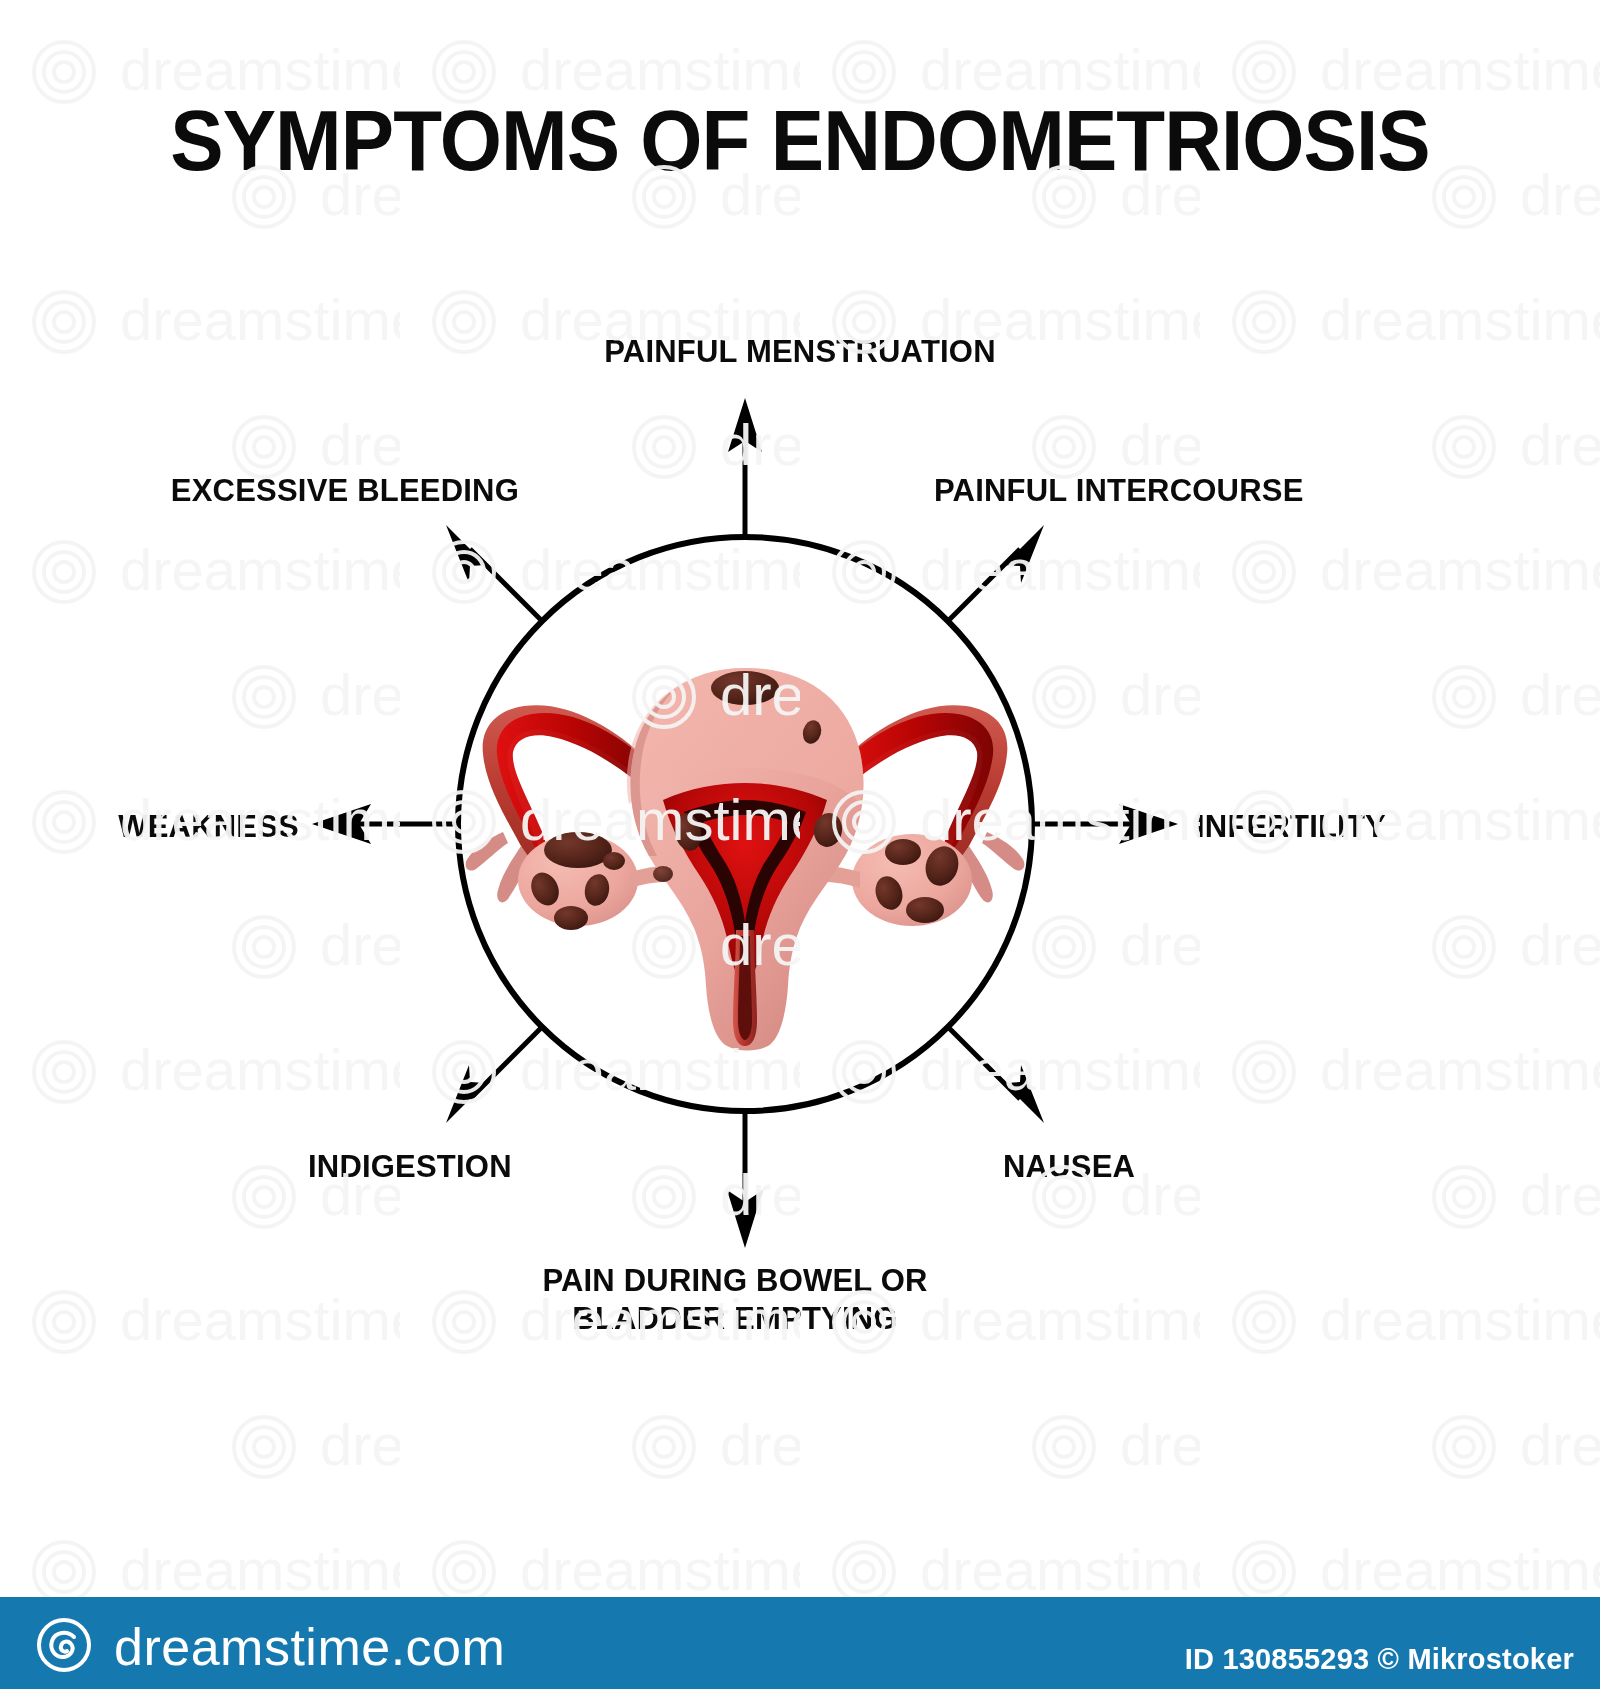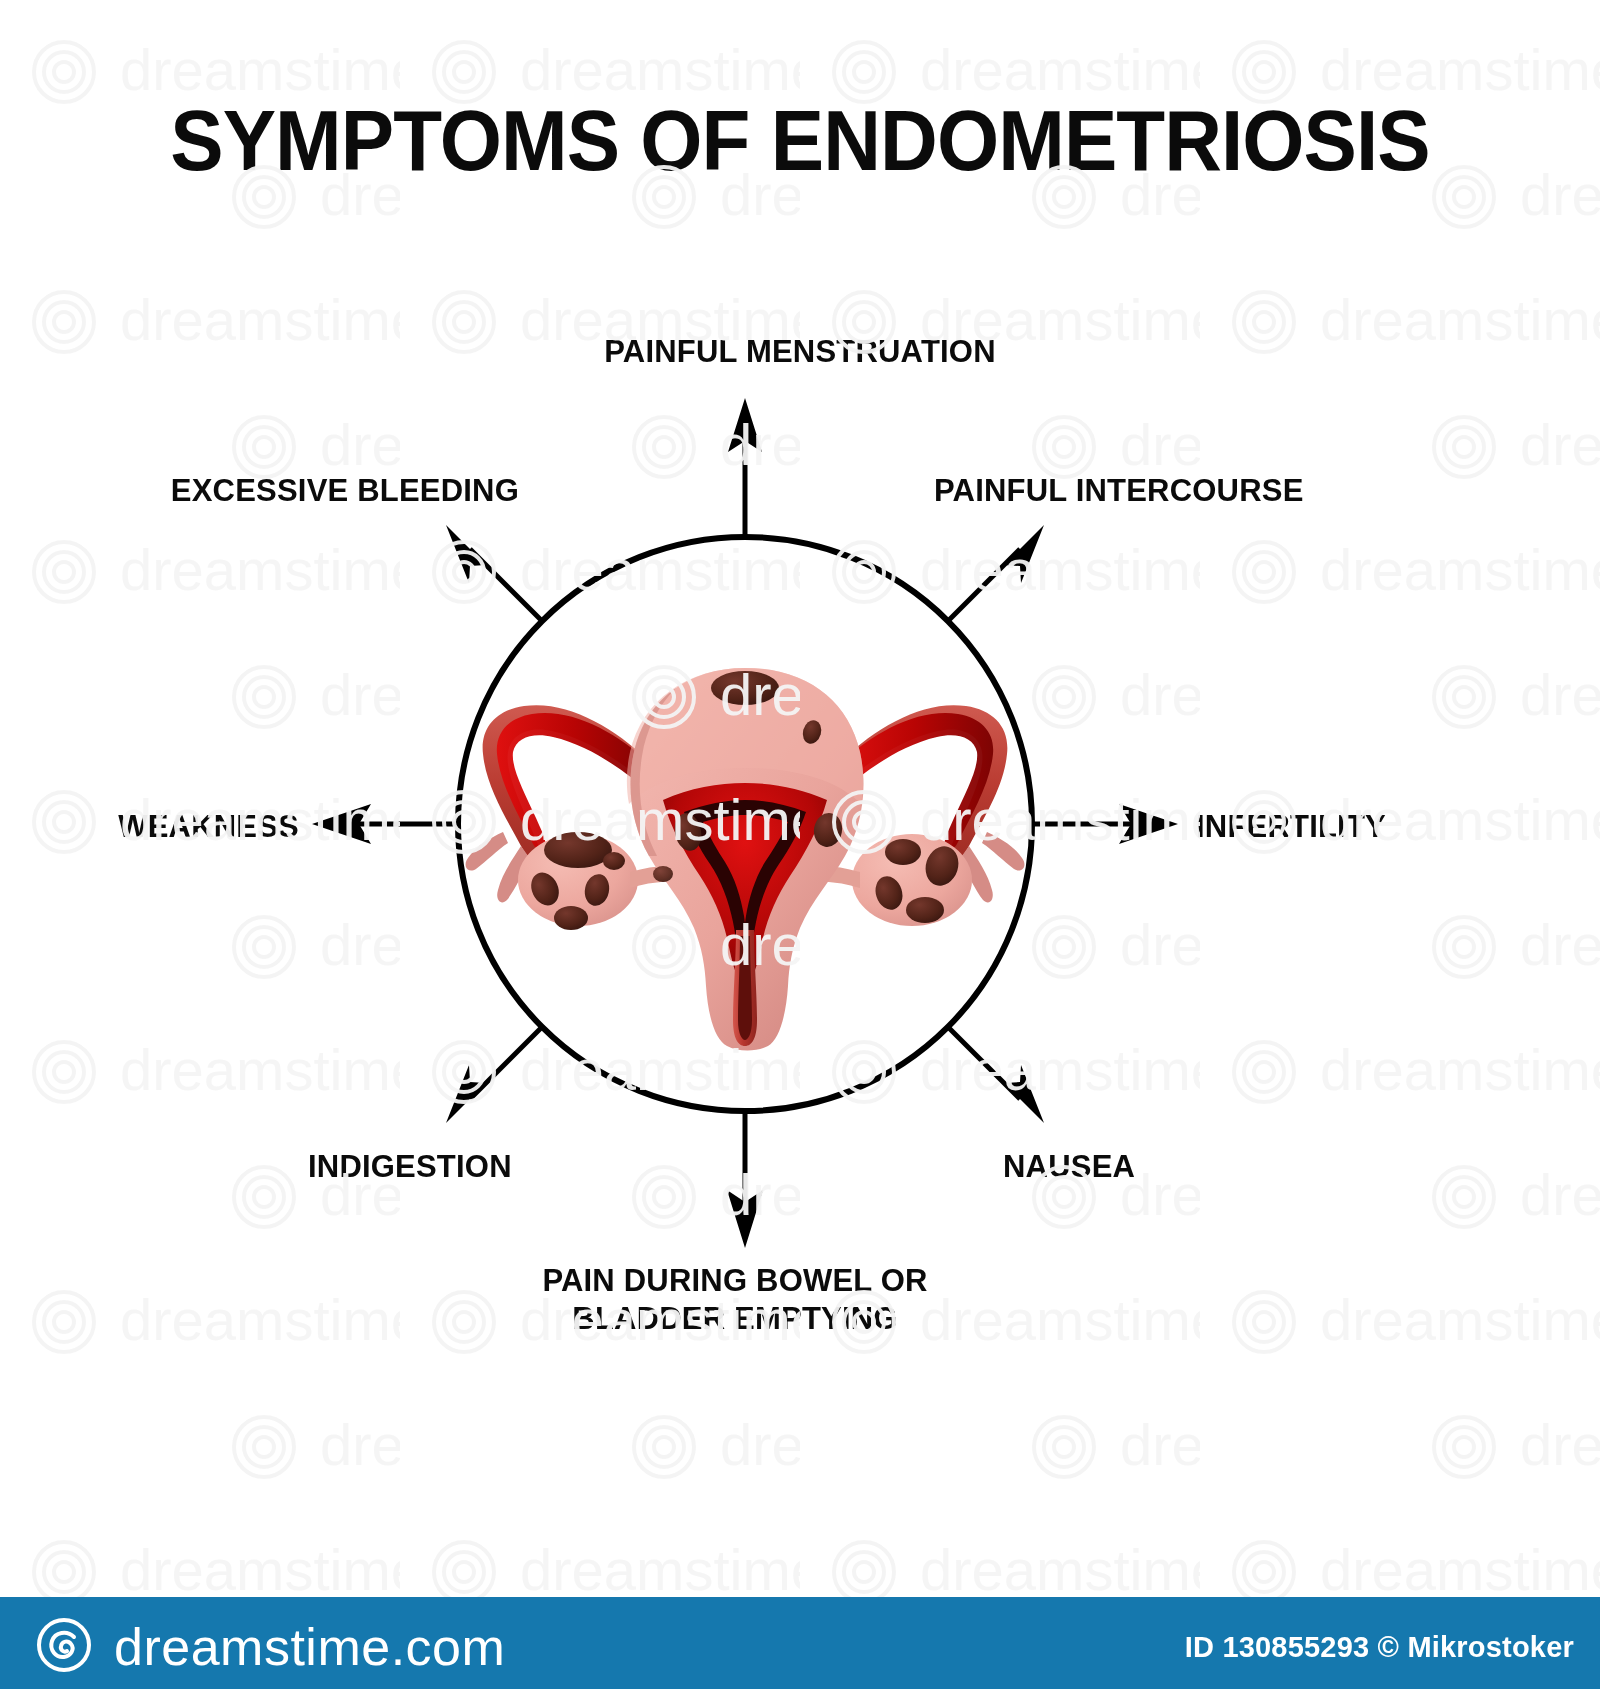--- a/index.html
+++ b/index.html
@@ -75,21 +75,21 @@
   }
   #brand-spiral-icon{display:block;}
   #brand-name{
     font-size:52px;
     color:#ffffff;
     font-weight:normal;
     letter-spacing:0.5px;
     line-height:52px;
   }
   #footer-credit{
-    position:absolute;right:26px;top:34px;
+    position:absolute;right:26px;top:46px;
     font-size:29px;font-weight:bold;color:#ffffff;
     letter-spacing:0.2px;
     line-height:32px;
   }
 </style>
 </head>
 <body>
 
 <svg id="watermark-layer" width="1600" height="1597" viewBox="0 0 1600 1597" xmlns="http://www.w3.org/2000/svg">
   <defs>

